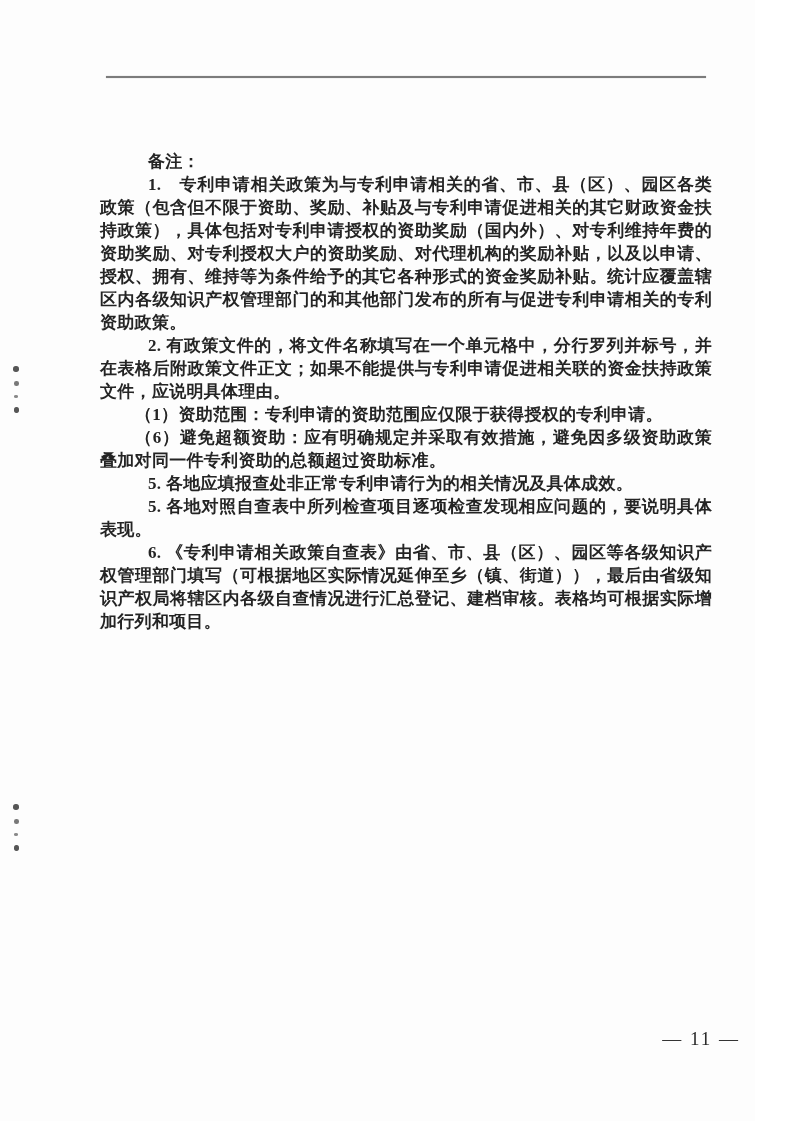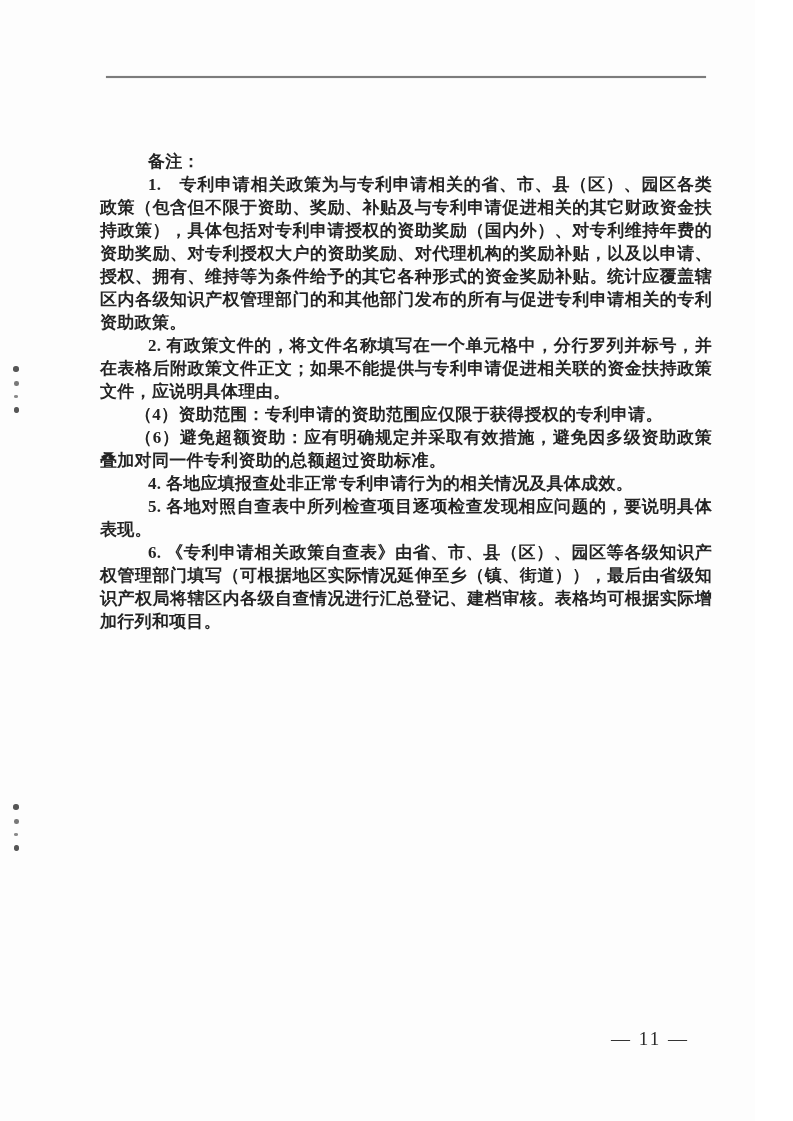--- a/index.html
+++ b/index.html
@@ -46,21 +46,21 @@
     text-indent: 48px;
   }
   .content p.item {
     text-indent: 35px;
   }
   .page-number {
     position: absolute;
     left: 560px;
     top: 1028px;
     width: 180px;
-    text-align: center;
+    text-align: right;
     font-size: 19px;
     letter-spacing: 2px;
     color: #2a2a2a;
     font-family: "Liberation Serif", "DejaVu Serif", serif;
   }
   .artifact {
     position: absolute;
     left: 13px;
     display: flex;
     flex-direction: column;
@@ -99,22 +99,22 @@
     <i class="d1"></i>
     <i class="d2"></i>
     <i class="d3"></i>
     <i class="d4"></i>
   </div>
 
   <div class="content">
     <p class="note-heading">备注：</p>
     <p>1.　专利申请相关政策为与专利申请相关的省、市、县（区）、园区各类政策（包含但不限于资助、奖励、补贴及与专利申请促进相关的其它财政资金扶持政策），具体包括对专利申请授权的资助奖励（国内外）、对专利维持年费的资助奖励、对专利授权大户的资助奖励、对代理机构的奖励补贴，以及以申请、授权、拥有、维持等为条件给予的其它各种形式的资金奖励补贴。统计应覆盖辖区内各级知识产权管理部门的和其他部门发布的所有与促进专利申请相关的专利资助政策。</p>
     <p>2. 有政策文件的，将文件名称填写在一个单元格中，分行罗列并标号，并在表格后附政策文件正文；如果不能提供与专利申请促进相关联的资金扶持政策文件，应说明具体理由。</p>
-    <p class="item">（4）资助范围：专利申请的资助范围应仅限于获得授权的专利申请。</p>
+    <p class="item">（1）资助范围：专利申请的资助范围应仅限于获得授权的专利申请。</p>
     <p class="item">（6）避免超额资助：应有明确规定并采取有效措施，避免因多级资助政策叠加对同一件专利资助的总额超过资助标准。</p>
-    <p>4. 各地应填报查处非正常专利申请行为的相关情况及具体成效。</p>
+    <p>5. 各地应填报查处非正常专利申请行为的相关情况及具体成效。</p>
     <p>5. 各地对照自查表中所列检查项目逐项检查发现相应问题的，要说明具体表现。</p>
     <p>6. 《专利申请相关政策自查表》由省、市、县（区）、园区等各级知识产权管理部门填写（可根据地区实际情况延伸至乡（镇、街道）），最后由省级知识产权局将辖区内各级自查情况进行汇总登记、建档审核。表格均可根据实际增加行列和项目。</p>
   </div>
 
   <div class="page-number">— 11 —</div>
 
 </div>
 
 </body></html>

